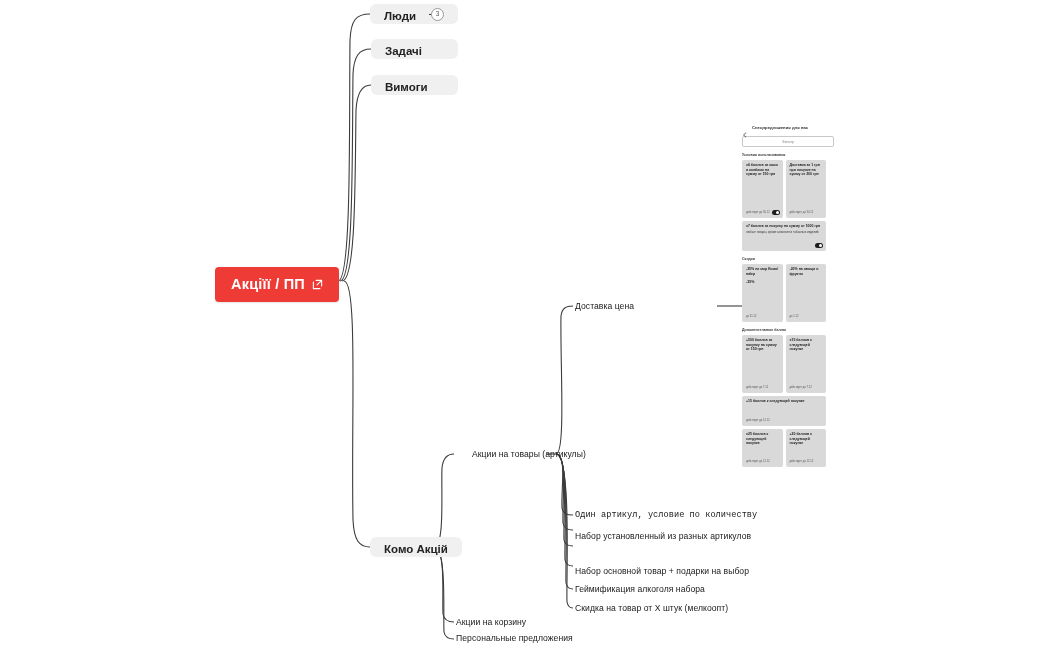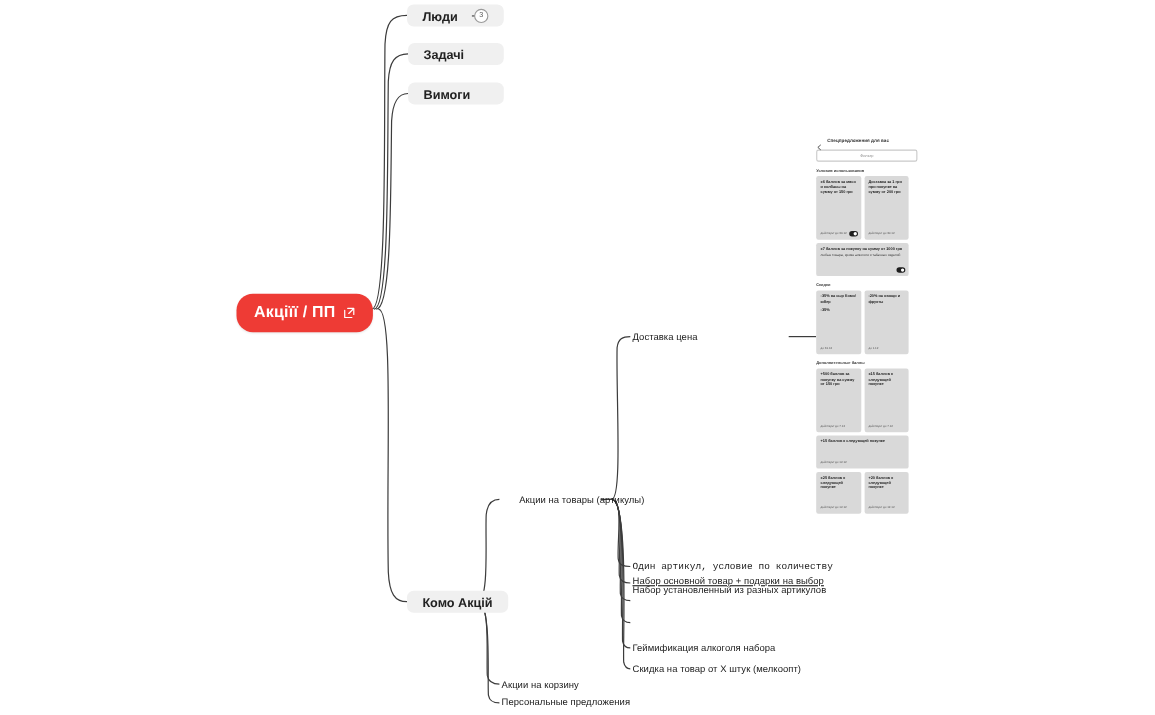--- a/index.html
+++ b/index.html
@@ -13,21 +13,21 @@
   #canvas{position:absolute;left:0;top:0;width:1050px;height:650px;}
   svg.wires{position:absolute;left:0;top:0;width:1050px;height:650px;pointer-events:none;}
   svg.wires path,svg.wires line{fill:none;stroke:#3c3c3c;stroke-width:1.1;}
 
   
   .root-node{
     position:absolute;
     left:215px;top:267px;
     background:#ee3B35;
     color:#fff;
-    border-radius:15px;
+    border-radius:4px;
     padding:9px 16px 10px 16px;
     font-size:14.5px;
     font-weight:bold;
     letter-spacing:.2px;
     display:flex;align-items:center;gap:7px;
     white-space:nowrap;
     box-shadow:0 1px 2px rgba(0,0,0,.10);
   }
   .root-node .extlink{
     display:inline-block;width:11px;height:11px;position:relative;flex:0 0 auto;
@@ -184,21 +184,21 @@
 
   <div class="leaf" style="left:575px;top:301px;">
     <span>Доставка цена</span>
   </div>
   <div class="leaf" style="left:575px;top:510px;font-family:Liberation Mono, monospace;">
     <span>Один артикул, условие по количеству</span>
   </div>
   <div class="leaf" style="left:575px;top:531px;text-align:right;">
     <span>Набор установленный из разных артикулов</span>
   </div>
-  <div class="leaf" style="left:575px;top:523px;text-decoration:underline;">
+  <div class="leaf" style="left:575px;top:566px;">
     <span>Набор основной товар + подарки на выбор</span>
   </div>
   <div class="leaf" style="left:575px;top:584px;">
     <span>Геймификация алкоголя набора</span>
   </div>
   <div class="leaf" style="left:575px;top:603px;">
     <span>Скидка на товар от Х штук (мелкоопт)</span>
   </div>
 
   <div class="mock">

